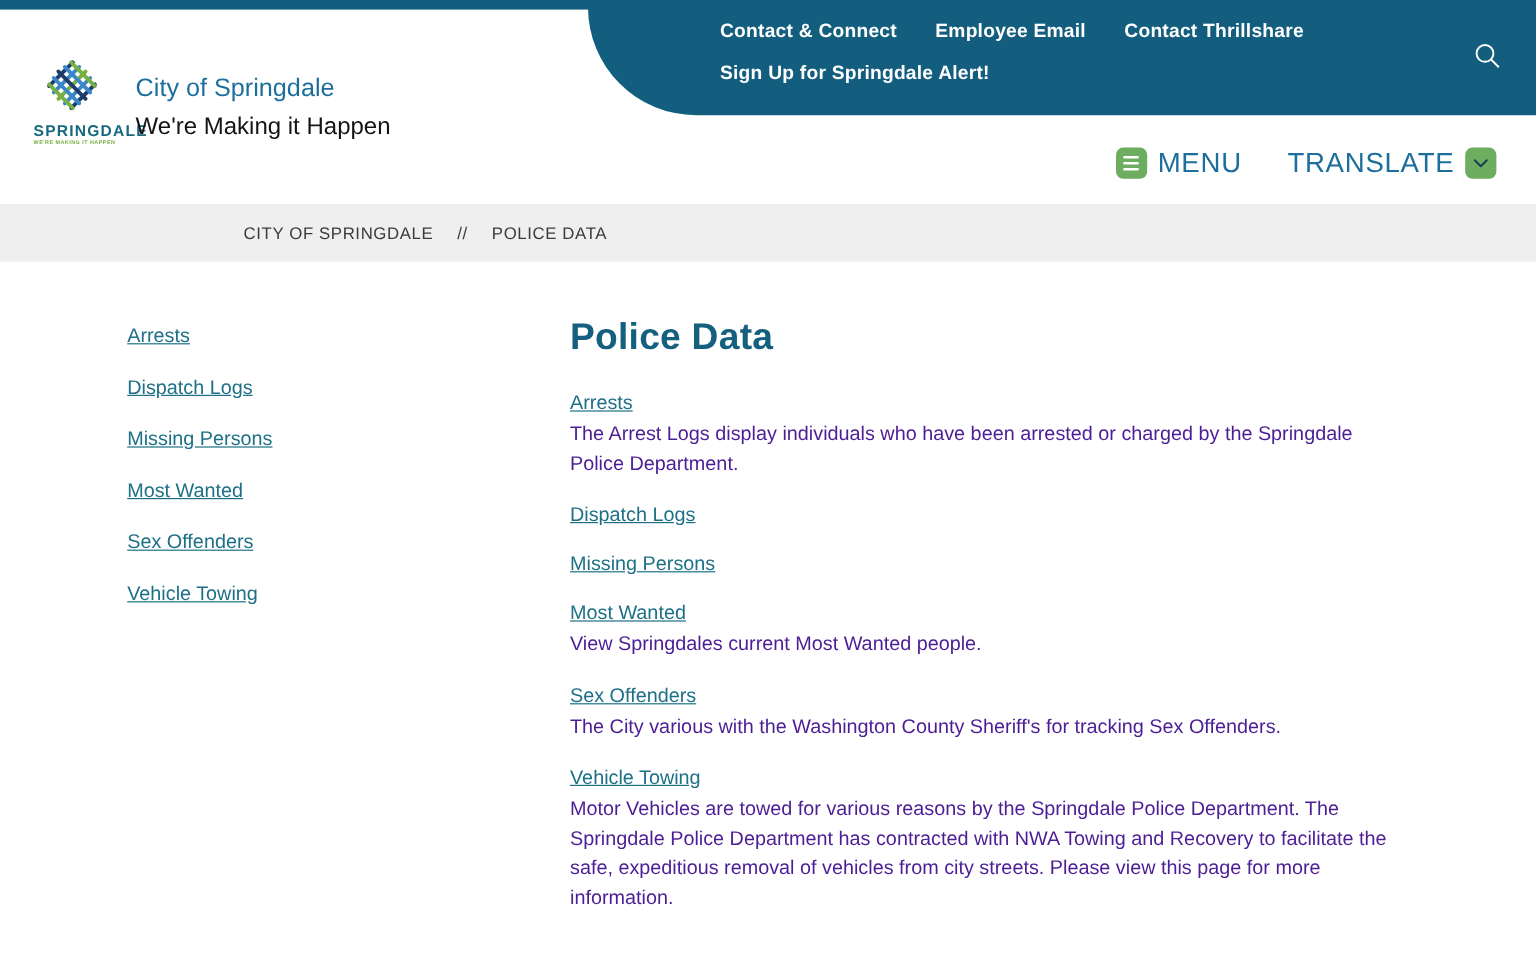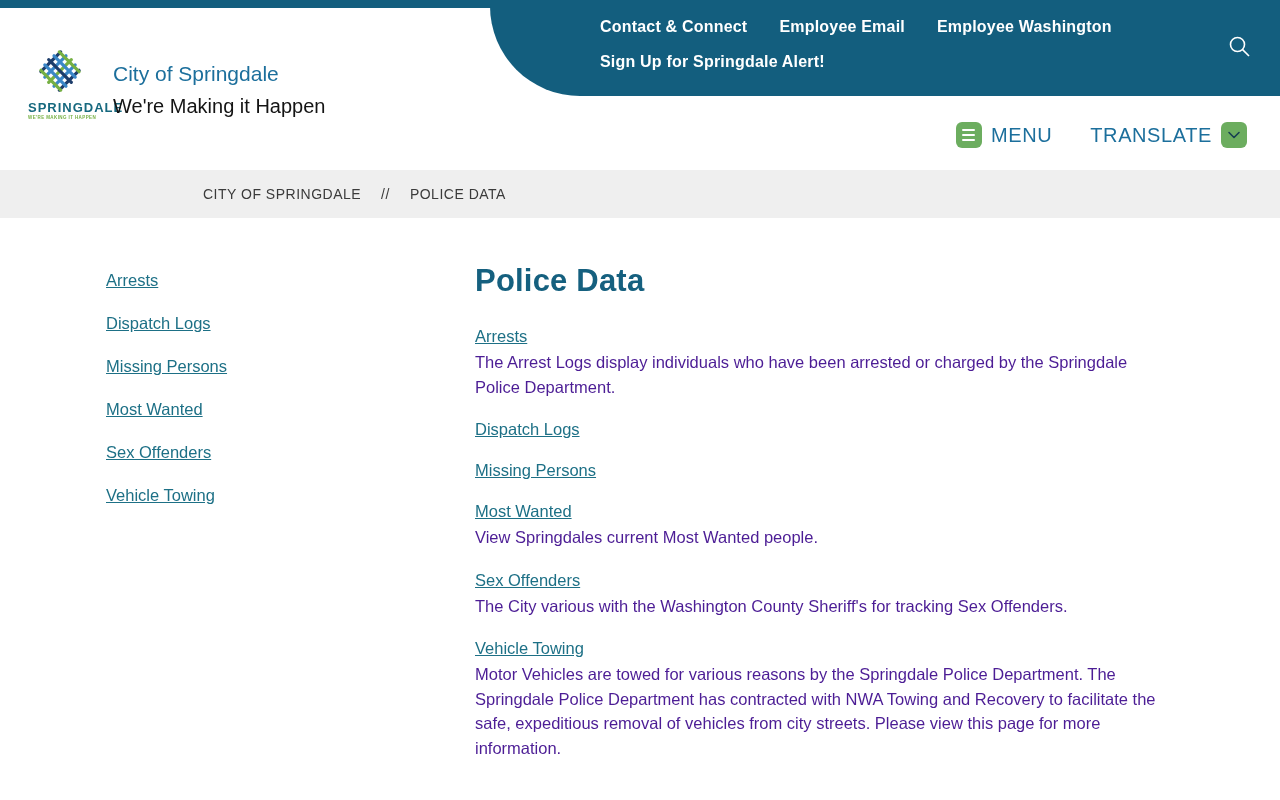--- a/index.html
+++ b/index.html
@@ -103,21 +103,21 @@
     align-items: center;
     gap: 38px;
   }
   .nav-item {
     display: flex;
     align-items: center;
     gap: 9px;
     cursor: pointer;
   }
   .nav-label {
-    font-size: 20px;
+    font-size: 23px;
     font-weight: 500;
     letter-spacing: 0.6px;
     color: #1c6f9c;
   }
   .green-box {
     width: 26px; height: 26px;
     border-radius: 6px;
     background: #6cad5f;
     display: flex;
     align-items: center;
@@ -192,21 +192,21 @@
 <body>
 
 <header class="header">
   <div class="top-strip"></div>
 
   <div class="utility-blob">
     <div class="utility-links">
       <div class="utility-row">
         <a class="utility-link">Contact &amp; Connect</a>
         <a class="utility-link">Employee Email</a>
-        <a class="utility-link">Employee Washington</a>
+        <a class="utility-link">Contact Thrillshare</a>
       </div>
       <div class="utility-row">
         <a class="utility-link">Sign Up for Springdale Alert!</a>
       </div>
     </div>
     <button class="search-btn">
       <span>
         <svg width="28" height="28" viewBox="0 0 28 28">
           <circle cx="11.5" cy="10.5" r="7" fill="none" stroke="#ffffff" stroke-width="1.6"></circle>
           <line x1="16.6" y1="15.6" x2="23" y2="22" stroke="#ffffff" stroke-width="1.6"></line>

